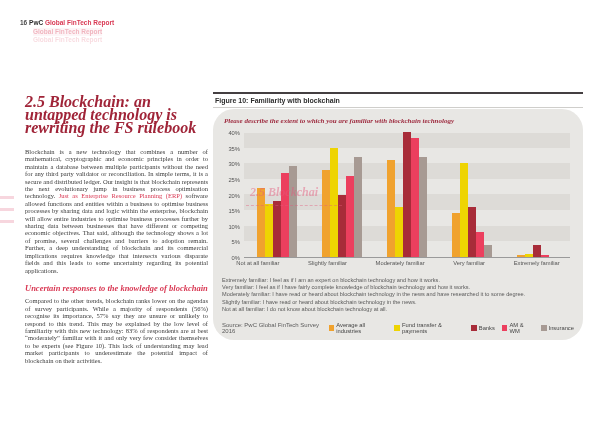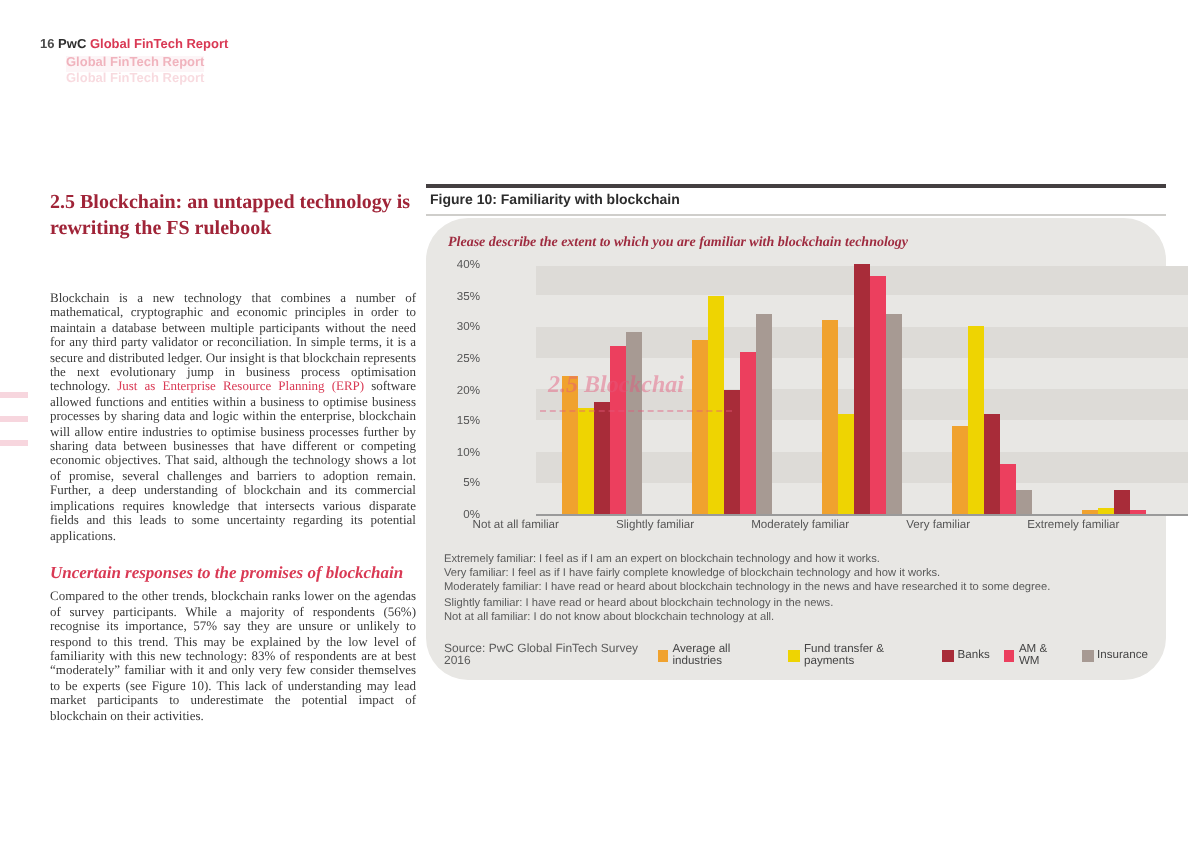--- a/index.html
+++ b/index.html
@@ -17,40 +17,40 @@
   .ghost-header { position:absolute; top:28px; left:33px; font-size:6.5px; font-weight:bold;
     color:#d93954; line-height:8px; }
   .ghost-header .g1 { opacity:.38; background:rgba(233,150,170,.25); }
   .ghost-header .g2 { opacity:.18; }
   .ghost-margin { position:absolute; left:0; top:196px; width:14px; }
   .ghost-margin div { height:3px; margin-bottom:9px; background:#e98aa0; opacity:.35; }
 
   
   .article { position:absolute; left:25px; top:95px; width:183px;
     font-family:"Liberation Serif", serif; color:#3a3a3a; }
-  .article h2 { font-size:10px; line-height:13px; font-weight:bold; 
-    color:#a02438; margin-bottom:25px; }
+  .article h2 { font-size:16px; line-height:13px; font-weight:bold; font-style:italic;
+    color:#a02438; margin-bottom:14px; }
   .article p { font-size:6.5px; line-height:7.4px; text-align:justify; margin-bottom:7px; }
   .article .link { color:#d93954; }
   .article h3 { font-size:8.5px; line-height:9.5px; font-weight:bold; font-style:italic;
     color:#d93954; margin:10px 0 4px 0; }
 
   
   .figure { position:absolute; left:213px; top:92px; width:370px; }
   .fig-title { border-top:2px solid #443f41; border-bottom:1px solid #cfcecb;
     padding:3px 2px 3px 2px; font-size:7px; font-weight:bold; color:#2d2d2d; }
   .fig-box { background:#e8e7e4; margin-top:1px; padding:7px 9px 6px 9px;border-radius:21px; }
   .fig-subtitle { font-family:"Liberation Serif", serif; font-style:italic; font-weight:bold;
     font-size:7px; color:#9e2b3f; margin:1px 0 8px 2px; }
 
   .chart-wrap { position:relative; margin-left:22px; margin-right:4px; }
   .plot { position:relative; height:125px; width:100%;
     background:repeating-linear-gradient(to top, #e8e7e4 0px, #e8e7e4 15.62px, #dddbd7 15.62px, #dddbd7 31.25px);
     border-bottom:1px solid #9a9a9a;
-    display:flex; justify-content:space-around; align-items:flex-start;margin-left:24px; }
+    display:flex; justify-content:space-around; align-items:flex-start; }
   .tick { position:absolute; left:-22px; width:18px; text-align:right;
     font-size:5.8px; color:#555; }
   .group { display:flex; align-items:flex-end; height:100%; }
   .bar { width:8px; }
   .ghost-chart { position:absolute; left:6px; top:52px; font-family:"Liberation Serif", serif;
     font-weight:bold; font-style:italic; font-size:12px; color:#e4597c; opacity:.45;
     pointer-events:none; white-space:nowrap; }
   .ghost-dash { position:absolute; left:2px; top:72px; width:96px;
     border-top:1px dashed #e4597c; opacity:.4; pointer-events:none; }
 
@@ -85,21 +85,21 @@
 
   <div class="ghost-margin">
     <div></div>
     <div></div>
     <div></div>
   </div>
 
   <div class="article">
     <h2>2.5 Blockchain: an untapped technology is rewriting the FS rulebook</h2>
     <p><span>Blockchain is a new technology that combines a number of mathematical, cryptographic and economic principles in order to maintain a database between multiple participants without the need for any third party validator or reconciliation. In simple terms, it is a secure and distributed ledger. Our insight is that blockchain represents the next evolutionary jump in business process optimisation technology. </span><span class="link">Just as Enterprise Resource Planning (ERP)</span><span> software allowed functions and entities within a business to optimise business processes by sharing data and logic within the enterprise, blockchain will allow entire industries to optimise business processes further by sharing data between businesses that have different or competing economic objectives. That said, although the technology shows a lot of promise, several challenges and barriers to adoption remain. Further, a deep understanding of blockchain and its commercial implications requires knowledge that intersects various disparate fields and this leads to some uncertainty regarding its potential applications.</span></p>
-    <h3>Uncertain responses to the promises of blockchain</h3>
+    <h3>Uncertain responses to the knowledge of blockchain</h3>
     <p>Compared to the other trends, blockchain ranks lower on the agendas of survey participants. While a majority of respondents (56%) recognise its importance, 57% say they are unsure or unlikely to respond to this trend. This may be explained by the low level of familiarity with this new technology: 83% of respondents are at best “moderately” familiar with it and only very few consider themselves to be experts (see Figure 10). This lack of understanding may lead market participants to underestimate the potential impact of blockchain on their activities.</p>
   </div>
 
   <div class="figure">
     <div class="fig-title">Figure 10: Familiarity with blockchain</div>
     <div class="fig-box">
       <div class="fig-subtitle">Please describe the extent to which you are familiar with blockchain technology</div>
 
       <div class="chart-wrap">
         <div class="plot" id="plot">

